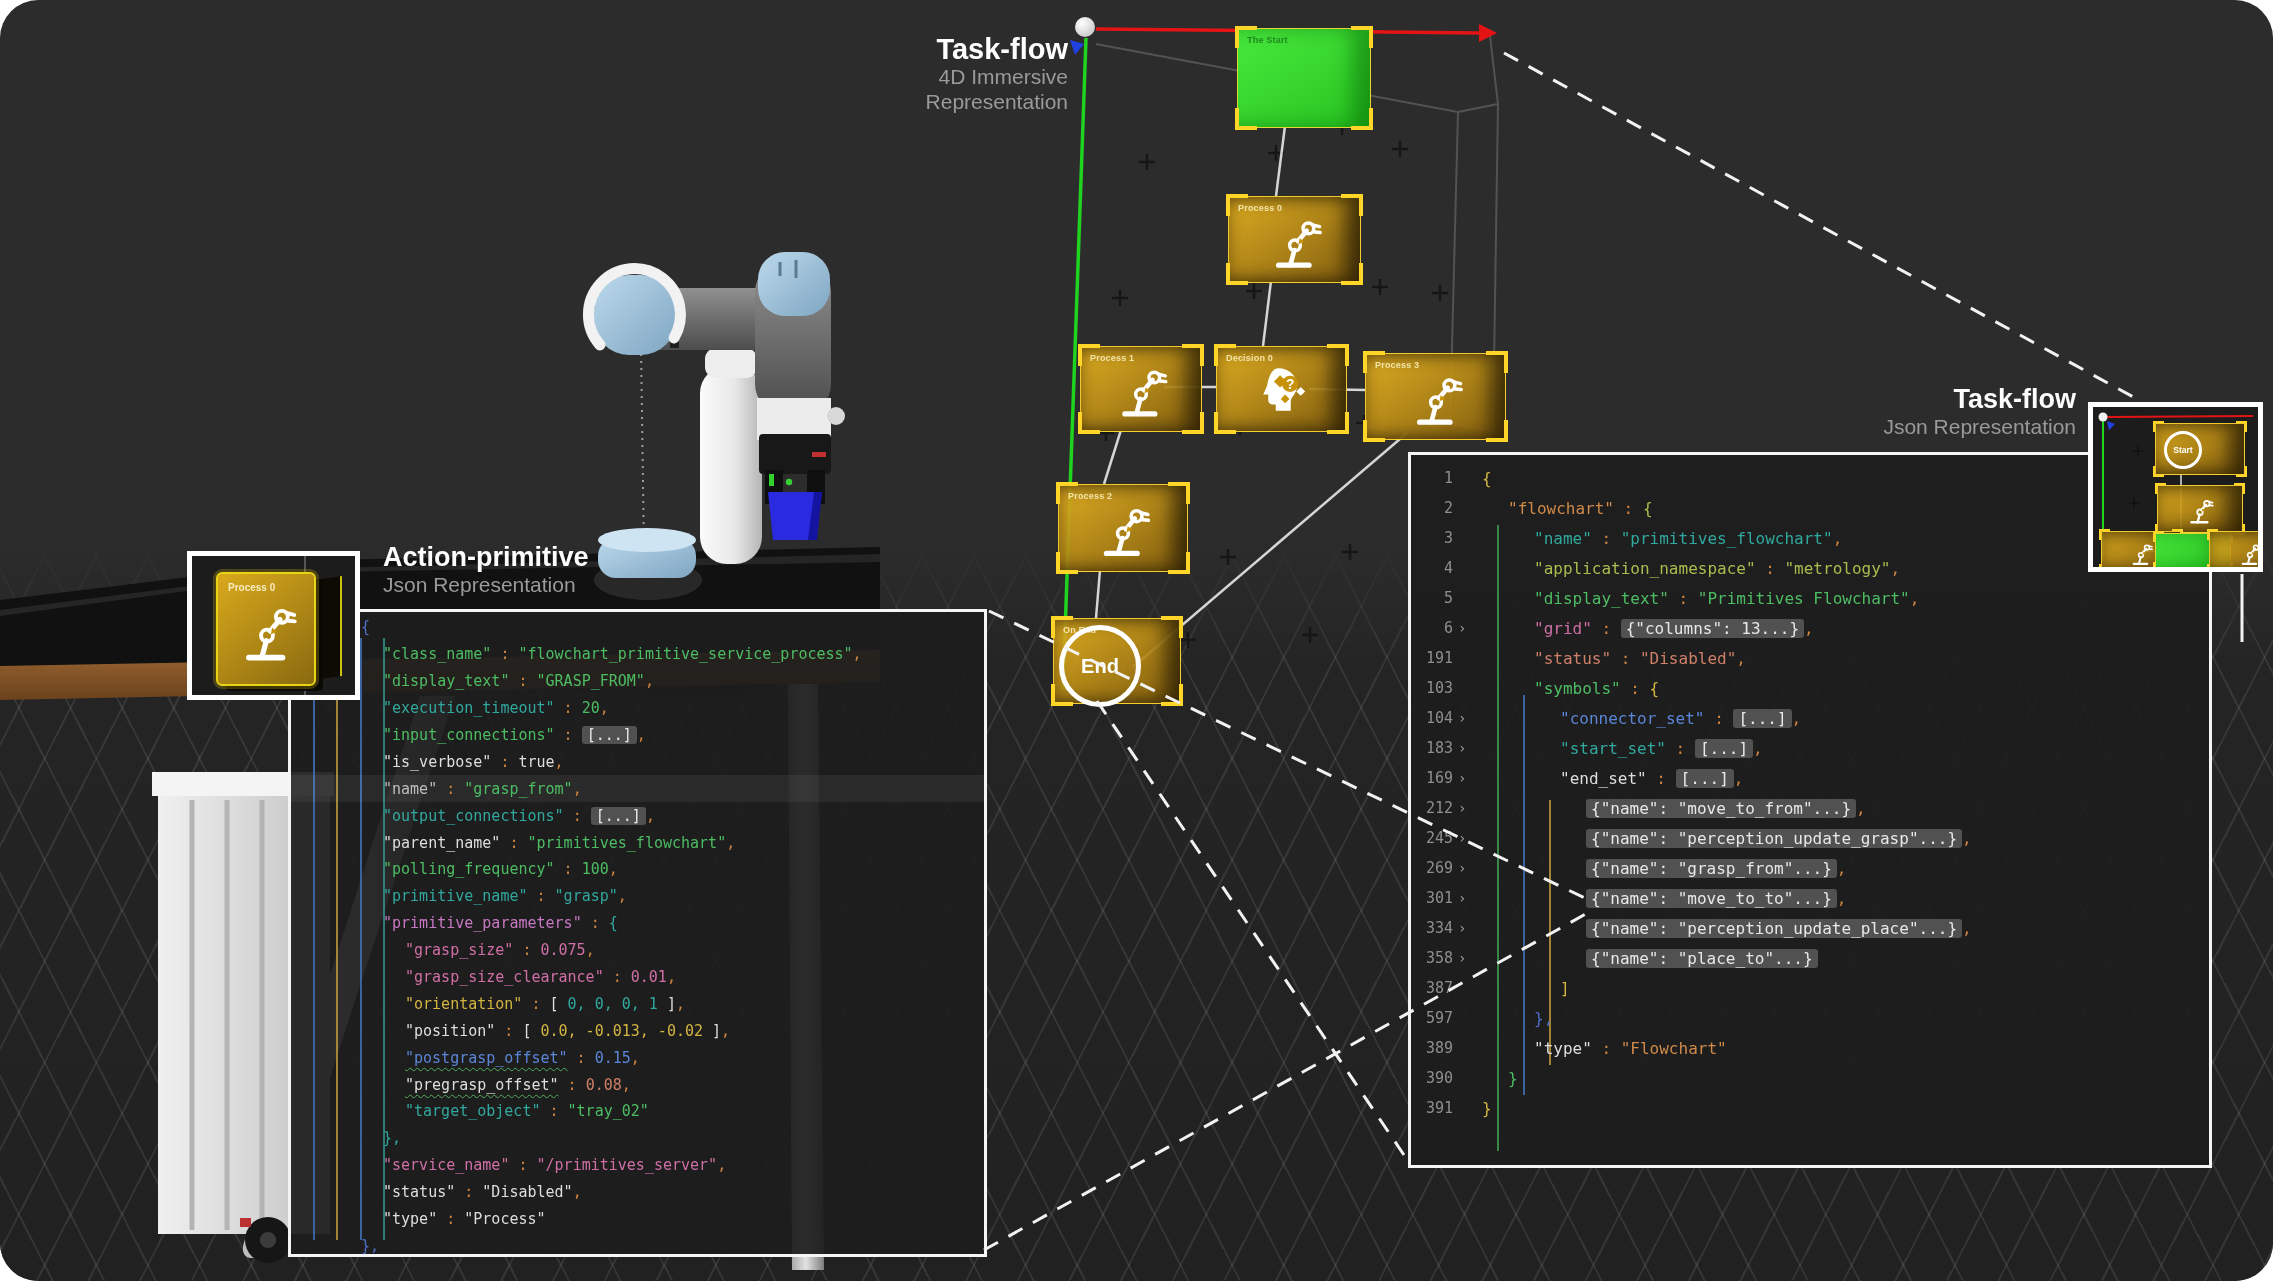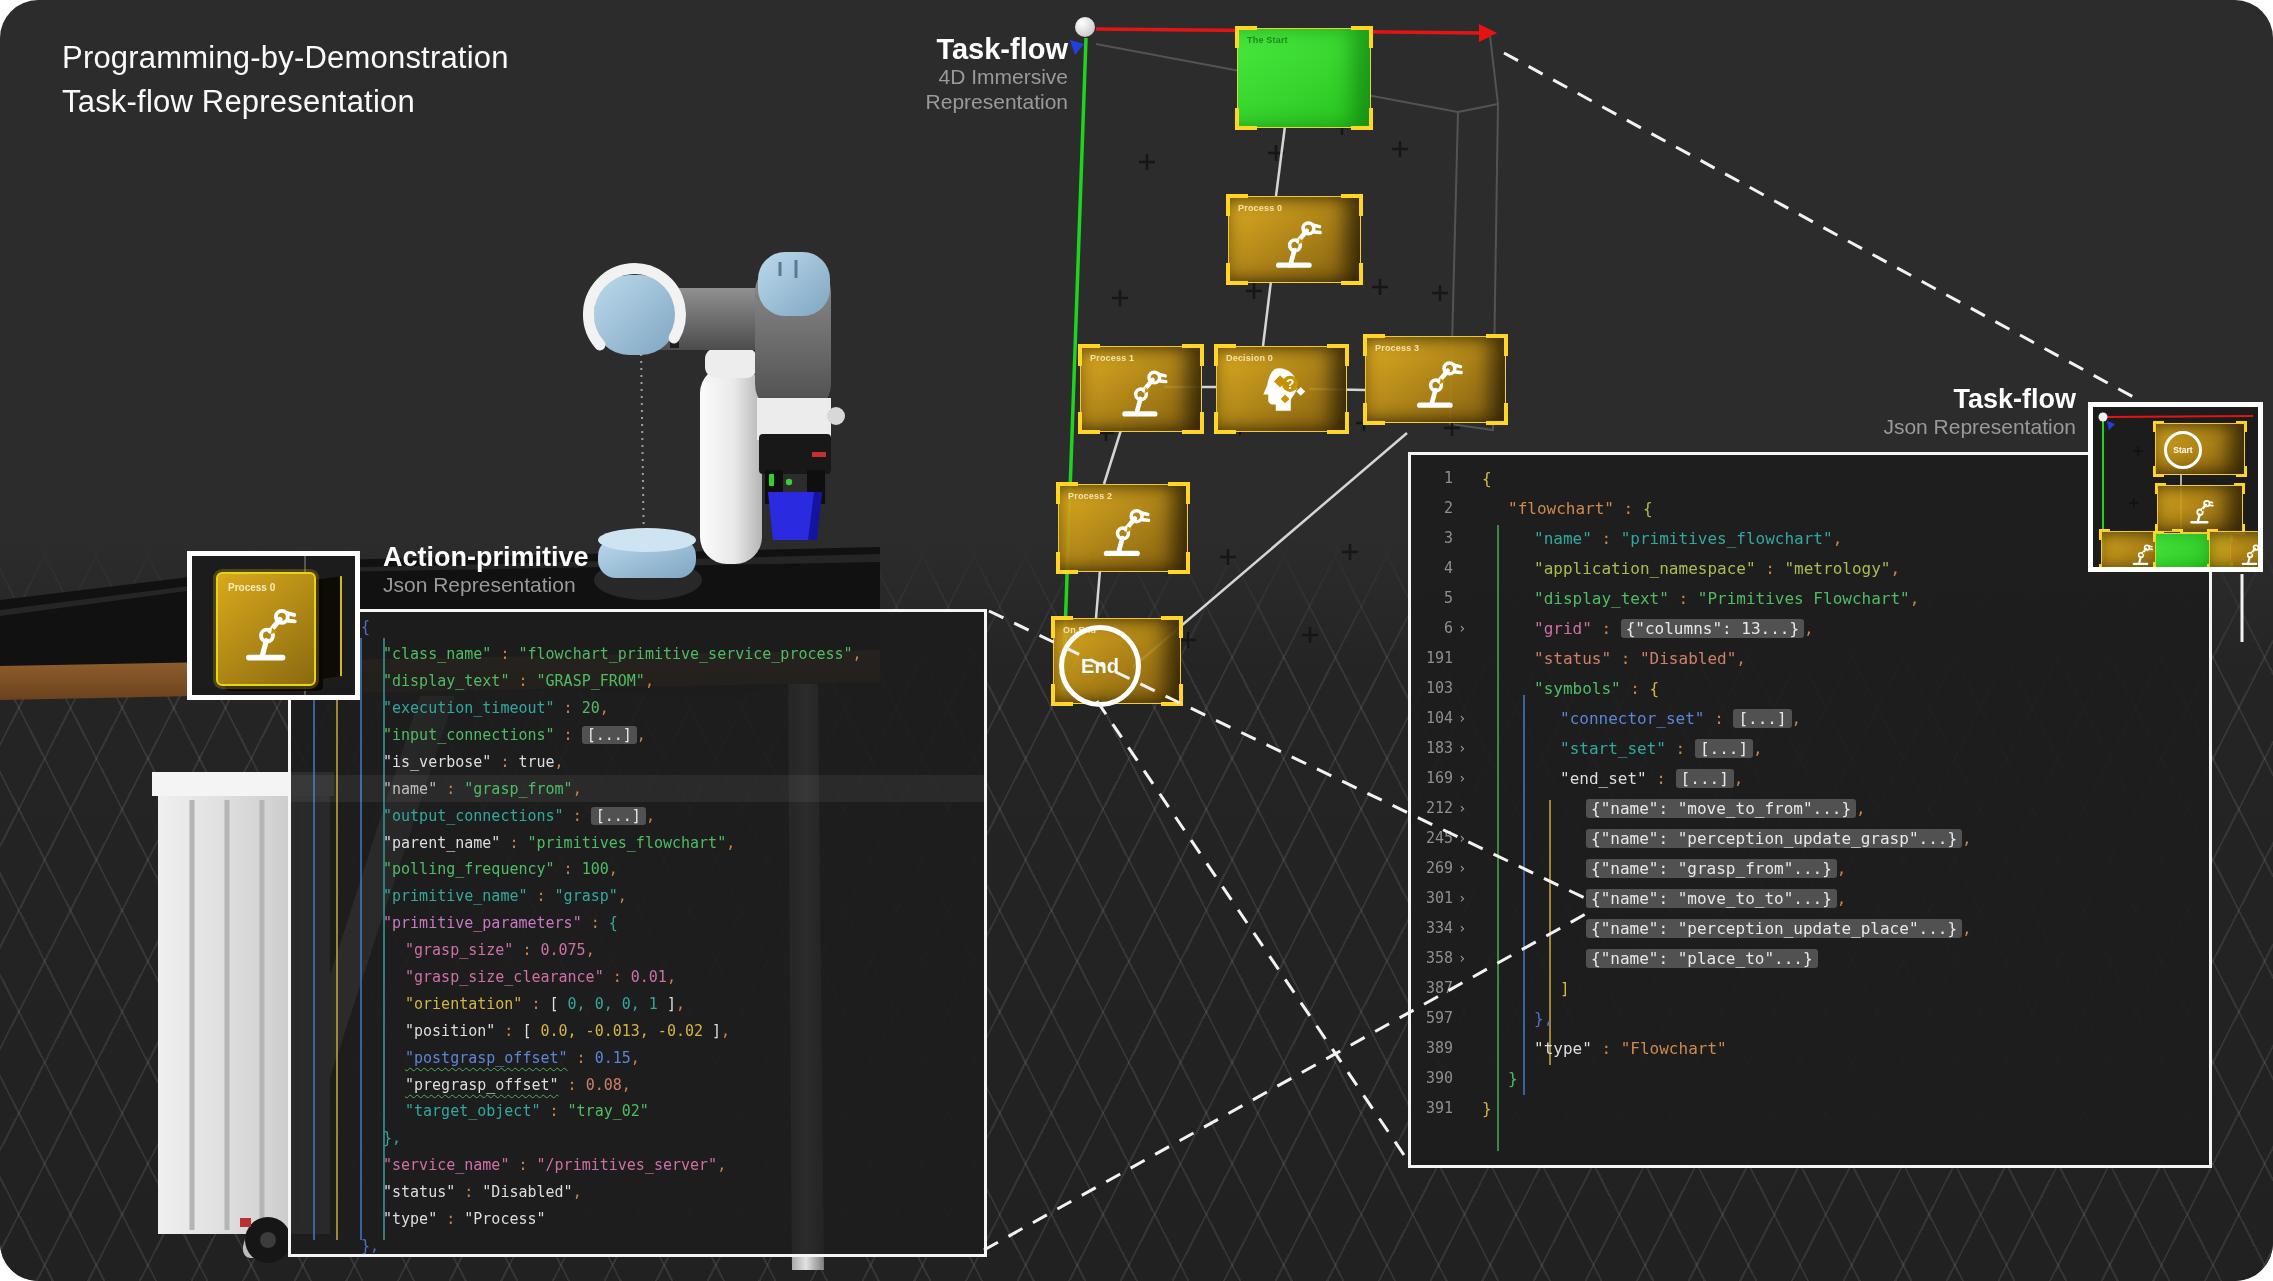--- a/index.html
+++ b/index.html
@@ -249,21 +249,21 @@
       <div class="node" style="left: 1216px; top: 346px; width: 93px; height: 84px;">
         <span class="cb tl"></span>
         <span class="cb tr"></span>
         <span class="cb bl"></span>
         <span class="cb br"></span>
         <span class="node-label">Decision 0</span>
         <svg width="60" height="60" class="node-icon">
           <use href="#ic-decision"></use>
         </svg>
       </div>
-      <div class="node" style="left: 1365px; top: 336px; width: 103px; height: 85px;">
+      <div class="node" style="left: 1365px; top: 353px; width: 103px; height: 85px;">
         <span class="cb tl"></span>
         <span class="cb tr"></span>
         <span class="cb bl"></span>
         <span class="cb br"></span>
         <span class="node-label">Process 3</span>
         <svg width="56.1" height="56.1" class="node-icon">
           <use href="#ic-robot"></use>
         </svg>
       </div>
       <div class="node" style="left: 1058px; top: 484px; width: 92px; height: 86px;">
@@ -279,24 +279,20 @@
       <div class="node" style="left: 1053px; top: 618px; width: 90px; height: 84px;">
         <span class="cb tl"></span>
         <span class="cb tr"></span>
         <span class="cb bl"></span>
         <span class="cb br"></span>
         <span class="node-label">On End</span>
         <div class="ring" style="width: 72px; height: 72px; left: 5px; top: 6px; font-size: 20px;">End</div>
       </div>
     </div>
 
-  <div class="main-title">
-    <div>Programming-by-Demonstration</div>
-    <div>Task-flow Representation</div>
-  </div>
 
   <div class="immersive-lbl">
     <div class="lbl-title">Task-flow</div>
     <div class="lbl-sub">4D Immersive</div>
     <div class="lbl-sub">Representation</div>
   </div>
 
   <div class="ap-lbl">
     <div class="lbl-title">Action-primitive</div>
     <div class="lbl-sub">Json Representation</div>

